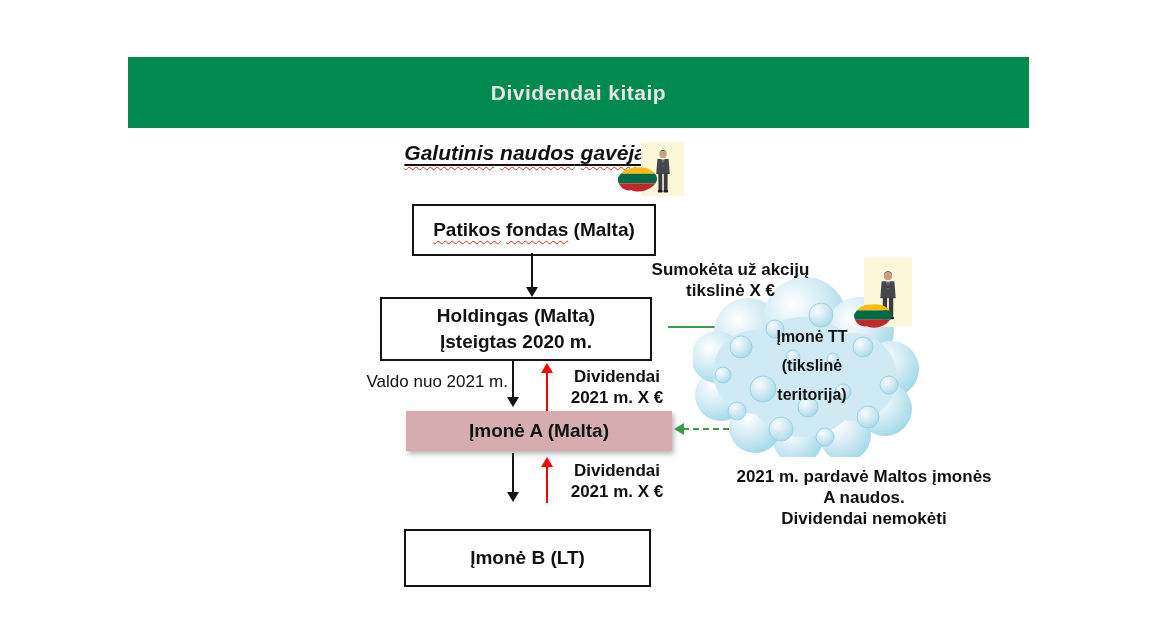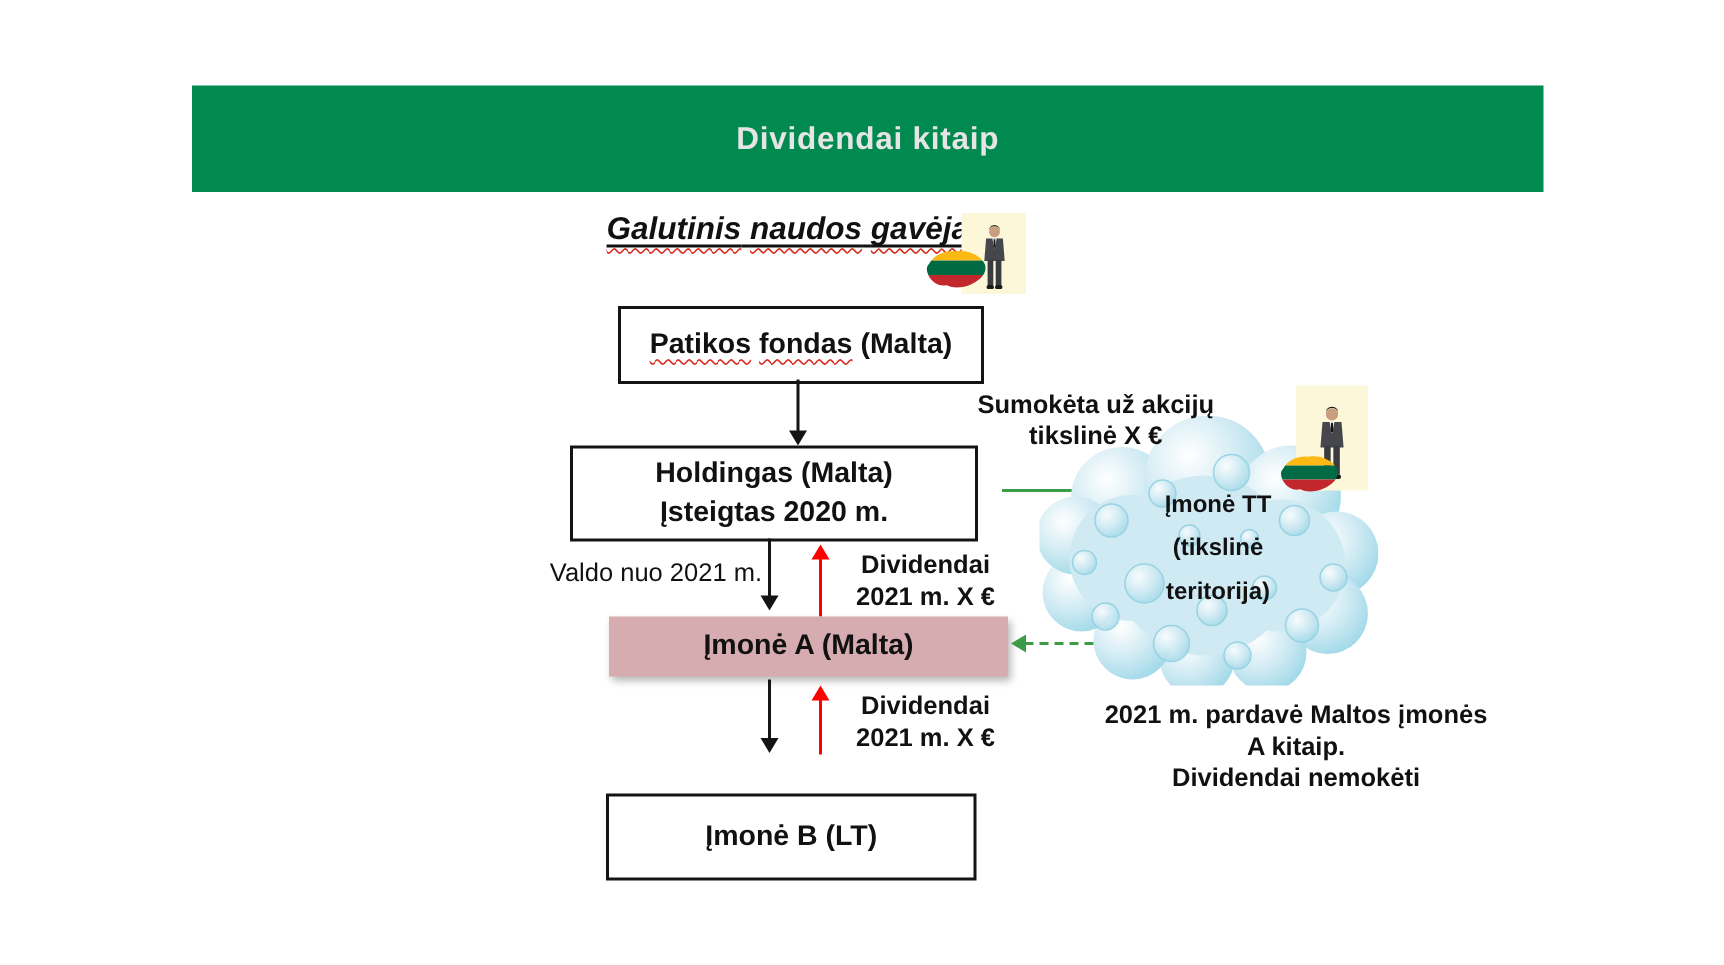--- a/index.html
+++ b/index.html
@@ -229,17 +229,17 @@
     <div>Dividendai</div>
     <div>2021 m. X €</div>
   </div>
 
   <div class="abs box box-b">
     <div>Įmonė B (LT)</div>
   </div>
 
   <div class="ann note">
     <div>2021 m. pardavė Maltos įmonės</div>
-    <div>A kitaip.</div>
+    <div>A naudos.</div>
     <div>Dividendai nemokėti</div>
   </div>
 
 </div>
 
 </body></html>

